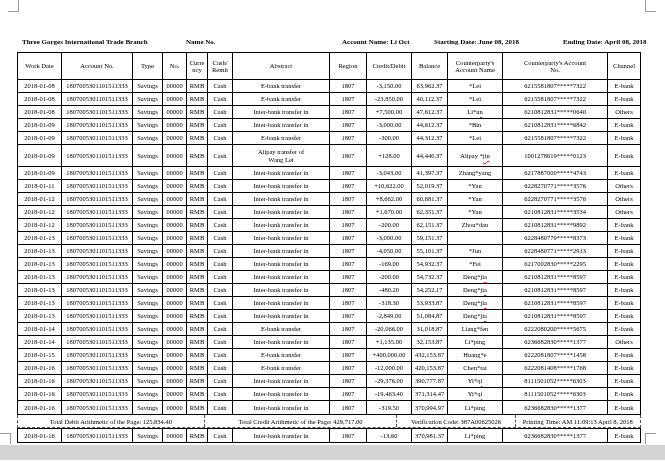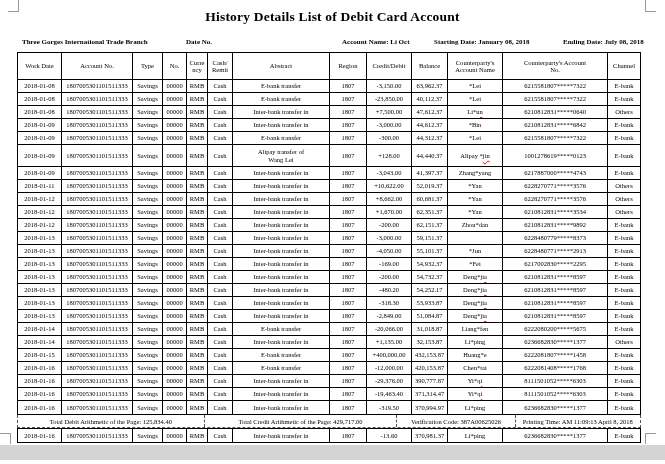--- a/index.html
+++ b/index.html
@@ -45,28 +45,27 @@
 </style>
 </head>
 <body>
 
 <div class="page">
   <div class="cropmark cm-tl"></div>
   <div class="cropmark cm-tr"></div>
   <div class="cropmark cm-bl"></div>
   <div class="cropmark cm-br"></div>
 
-  <h1 class="title">History Details List of Debit Card Account</h1>
 
   <div class="infoline">
     <span class="pos-branch">Three Gorges International Trade Branch</span>
-    <span class="pos-cardno">Date No.</span>
+    <span class="pos-cardno">Name No.</span>
     <span class="pos-acct">Account Name: Li Oct</span>
-    <span class="pos-start">Starting Date: January 08, 2018</span>
-    <span class="pos-end">Ending Date: July 08, 2018</span>
+    <span class="pos-start">Starting Date: June 08, 2018</span>
+    <span class="pos-end">Ending Date: April 08, 2018</span>
   </div>
 
   <div class="tablewrap">
     <div class="grid">
       <div class="thead-row" id="thead">
           <div class="cell hcell pre" style="width: 44px;">Work Date</div>
           <div class="cell hcell pre" style="width: 71px;">Account No.</div>
           <div class="cell hcell pre" style="width: 30px;">Type</div>
           <div class="cell hcell pre" style="width: 24px;">No.</div>
           <div class="cell hcell pre" style="width: 21px;">Curre

